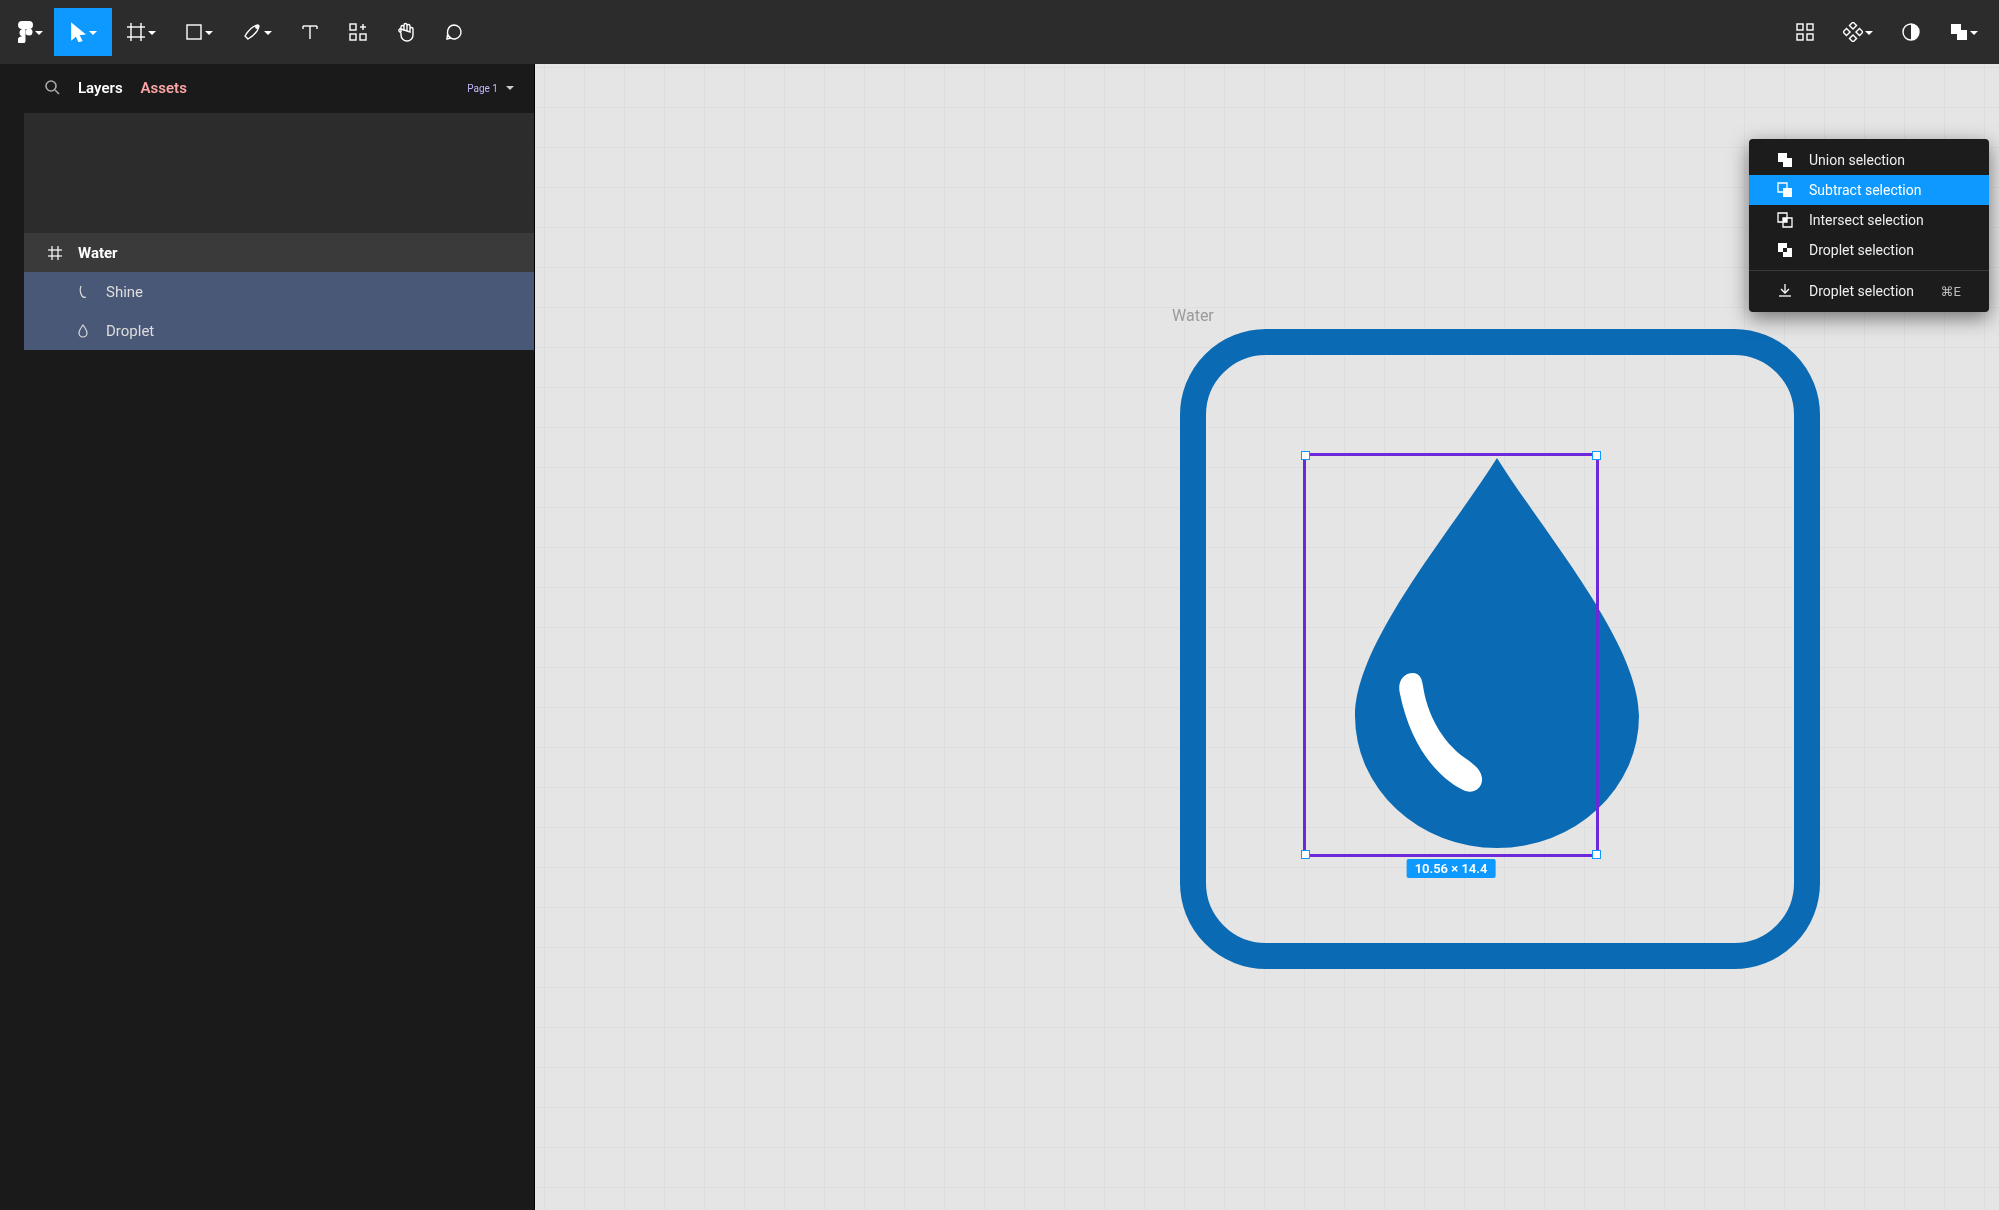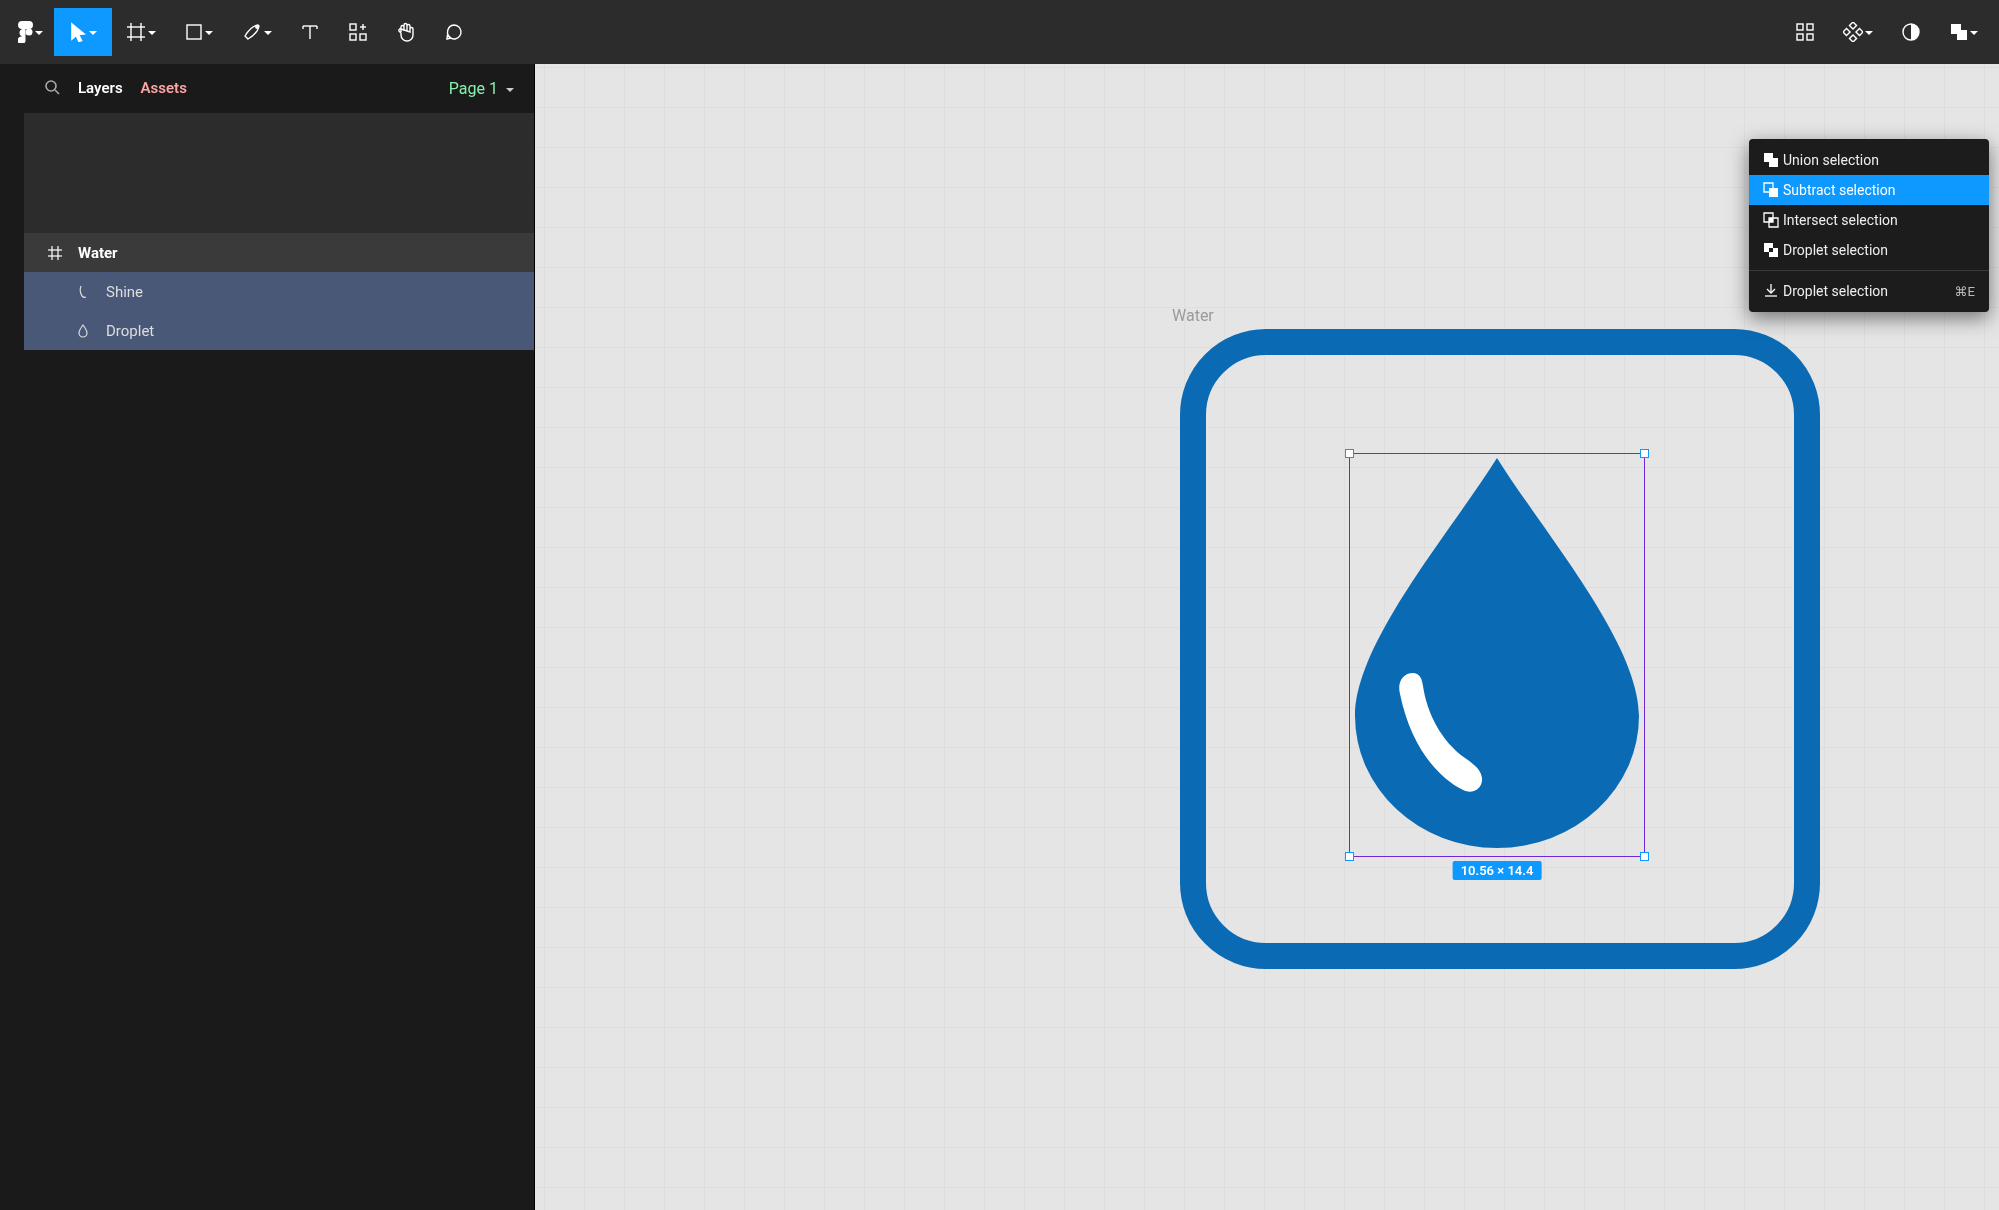--- a/index.html
+++ b/index.html
@@ -18,52 +18,52 @@
   .caret::after{content:"";border:4px solid transparent;border-top-color:#fff;display:inline-block;
     transform:translateY(2px);}
   .spacer{flex:1;}
   
   .main{flex:1;display:flex;min-height:0;}
   .left-panel{width:535px;background:#1a1a1a;display:flex;flex-direction:column;border-right:1px solid #000;padding-left:24px;}
   .panel-tabs{height:48px;display:flex;align-items:center;padding:0 20px;gap:18px;}
   .search-ico{color:#aaa;}
   .ptab{color:#fca5a5;font-weight:600;font-size:15px;}
   .ptab.active{color:#fff;}
-  .page-sel{margin-left:auto;display:flex;align-items:center;gap:6px;color:#86efac;font-size:16px;}
+  .page-sel{margin-left:auto;display:flex;align-items:center;gap:6px;color:#c4b5fd;font-size:10px;}
   .page-sel .caret::after{border-top-color:#ccc;}
   .thumb-slot{height:120px;background:#2c2c2c;margin:1px 0 0 0;}
   .layer-row{height:39px;display:flex;align-items:center;gap:14px;font-size:15px;
     color:#ddd;}
   .layer-row .ico{width:18px;display:flex;justify-content:center;color:#ccc;}
   .row-frame{background:#3a3a3a;padding-left:22px;font-weight:700;color:#fff;}
   .row-selected{background:#4a5878;padding-left:50px;}
   .row-child{background:#2c2c2c;padding-left:50px;}
   
   .canvas{flex:1;position:relative;background:#e5e5e5;overflow:hidden;}
   .grid{position:absolute;inset:0;
     background-image:linear-gradient(#d9d9d9 1px,transparent 1px),
                      linear-gradient(90deg,#d9d9d9 1px,transparent 1px);
     background-size:40px 40px;background-position:9px 3px;opacity:.55;}
   .frame-label{position:absolute;left:637px;top:242px;color:#9a9a9a;font-size:16px;}
   .border-rect{position:absolute;left:645px;top:265px;width:640px;height:640px;
     border:26px solid #0a6ab3;border-radius:86px;}
   .droplet{position:absolute;left:820px;top:394px;}
-  .sel-box{position:absolute;left:814px;top:389px;width:296px;height:404px;
-    border:1px solid #6d28d9;}
+  .sel-box{position:absolute;left:768px;top:389px;width:296px;height:404px;
+    border:3px solid #6d28d9;}
   .handle{position:absolute;width:9px;height:9px;background:#fff;border:1px solid #0d99ff;}
   .h-tl{left:-5px;top:-5px}.h-tr{right:-5px;top:-5px}.h-bl{left:-5px;bottom:-5px}.h-br{right:-5px;bottom:-5px}
   .dim-badge{position:absolute;left:50%;bottom:-24px;transform:translateX(-50%);
     background:#0d99ff;color:#fff;font-size:13px;font-weight:600;padding:2px 8px;border-radius:2px;
     white-space:nowrap;}
   
   .dropdown{position:absolute;top:75px;right:10px;width:240px;background:#1c1c1c;
     border-radius:4px;padding:6px 0;box-shadow:0 6px 20px rgba(0,0,0,.5);z-index:50;}
   .dropdown::before{content:"";position:absolute;top:-8px;right:16px;border:8px solid transparent;
     border-bottom-color:#1c1c1c;}
-  .dd-item{height:30px;display:flex;align-items:center;gap:4px;padding:0 14px;color:#eee;
+  .dd-item{height:30px;display:flex;align-items:center;gap:16px;padding:0 28px;color:#eee;
     font-size:14px;}
   .dd-item.sel{background:#0d99ff;color:#fff;}
   .dd-sep{height:1px;background:#3a3a3a;margin:5px 0;}
   .dd-item .kbd{margin-left:auto;color:#bbb;font-size:13px;}
   .dd-item .ico{width:16px;display:flex;justify-content:center;}
 </style>
 </head>
 <body>
 
 <div class="app">

